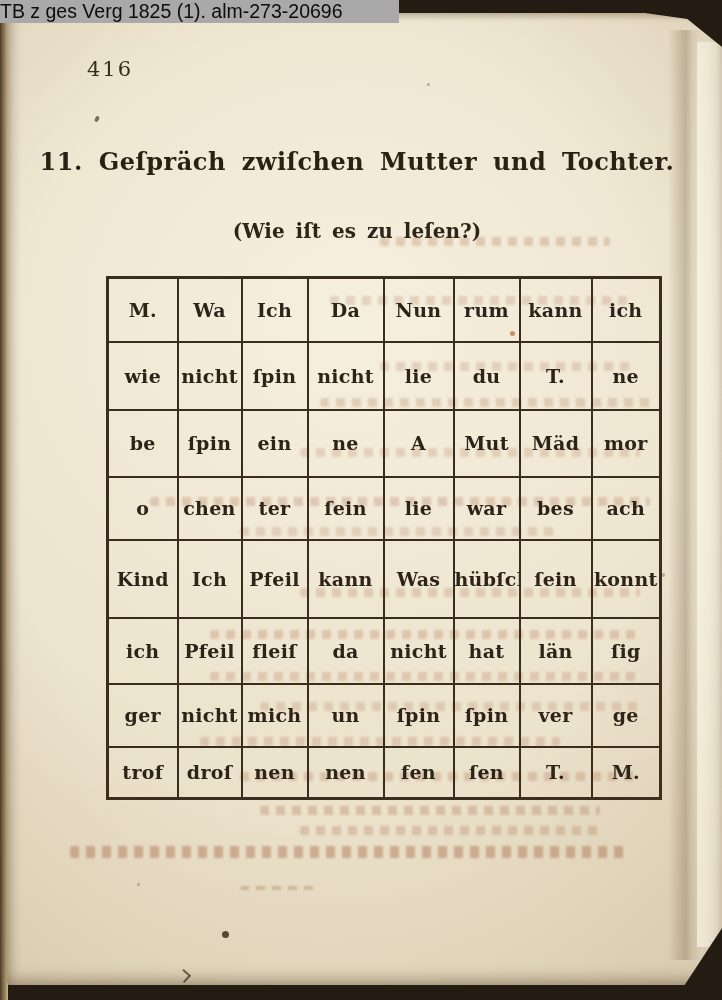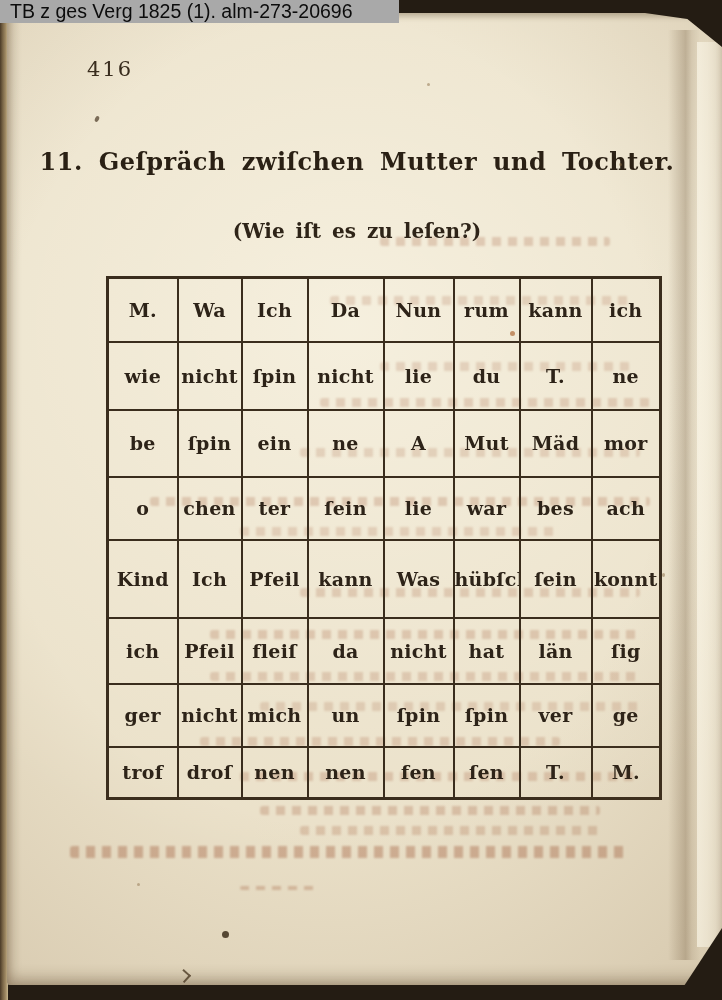--- a/index.html
+++ b/index.html
@@ -51,21 +51,21 @@
     clip-path:polygon(100% 0,100% 100%,0 100%);
   }
   
   .scan-label{
     position:absolute;left:0;top:0;width:399px;height:23px;
     background:#a9a9a9;
     color:#0c0c0c;
     font-family:"Liberation Sans", sans-serif;
     font-size:19.5px;line-height:23px;
     white-space:nowrap;
-    padding-left:10px;box-sizing:border-box;
+    padding-left:0;box-sizing:border-box;
   }
   
   .page-number{
     position:absolute;left:80px;top:44px;
     font-size:21px;color:#382c1e;letter-spacing:2px;
   }
   .heading{
     position:absolute;left:0;top:134px;width:700px;margin:0;
     text-align:center;font-size:24px;font-weight:700;color:#2a2014;
     word-spacing:7px;letter-spacing:.5px;

